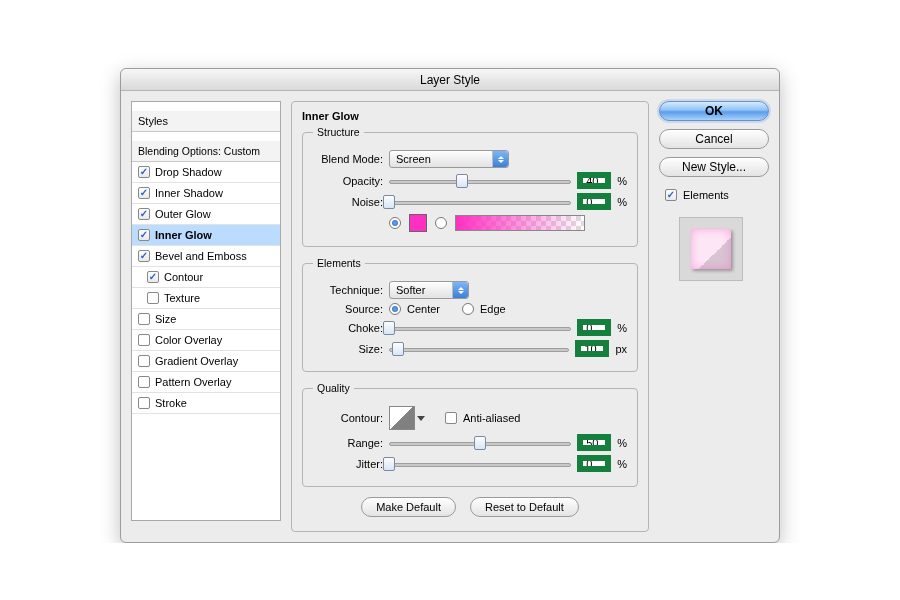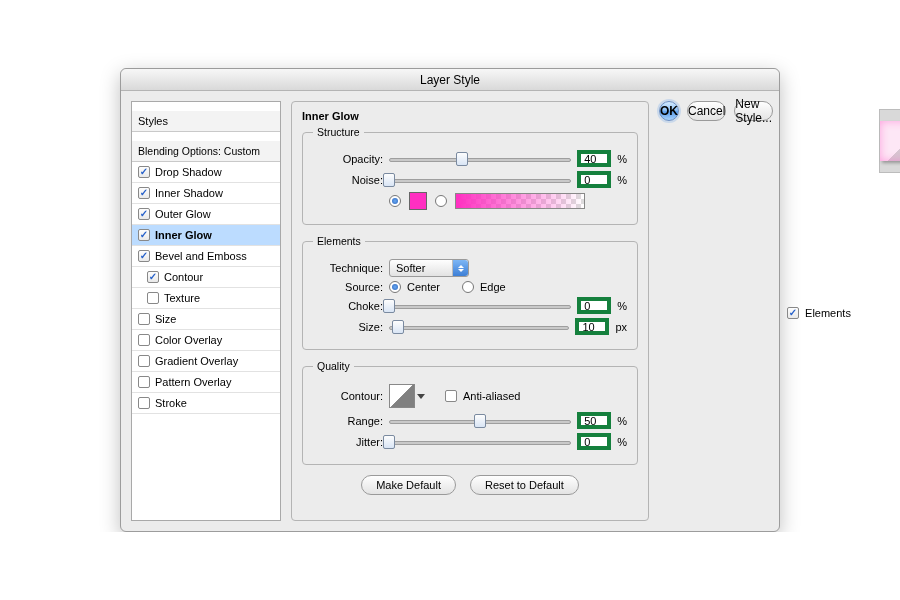--- a/index.html
+++ b/index.html
@@ -145,21 +145,21 @@
   .slider .thumb {
     position: absolute; top: 0;
     width: 12px; height: 14px;
     background: linear-gradient(#fdfdfd,#d9e5f5);
     border: 1px solid #7a8aa0;
     border-radius: 2px;
     transform: translateX(-50%);
   }
   .nbox {
     width: 34px; height: 17px;
-    border: 4px solid #15803d;
+    border: 6px solid #15803d;
     background: #fff;
     font-size: 11px;
     padding: 1px 3px;
     text-align: left;
   }
   .unit { font-size: 11px; }
   .radio {
     width: 12px; height: 12px;
     border: 1px solid #777;
     border-radius: 50%;
@@ -201,20 +201,21 @@
     border-radius: 10px;
     background: linear-gradient(#fefefe,#e3e3e3);
     font-size: 11px;
     display: inline-flex; align-items: center; justify-content: center;
     cursor: pointer;
   }
   
   .rightcol {
     width: 110px;
     display: flex;
+    flex-direction: column;
     align-items: stretch;
     gap: 8px;
   }
   .aqua {
     height: 20px;
     border: 1px solid #6b8fc4;
     border-radius: 10px;
     background: linear-gradient(#d7ecff 0%, #8fc2f7 45%, #5a9ceb 55%, #a9d2fb 100%);
     font-size: 12px; font-weight: bold;
     display: flex; align-items: center; justify-content: center;
@@ -309,20 +310,27 @@
             <span>Stroke</span>
           </div>
         </div>
     </div>
 
     <div class="center">
       <div class="center-title">Inner Glow</div>
 
       <fieldset>
         <legend>Structure</legend>
+        <div class="row">
+          <span class="lbl">Blend Mode:</span>
+          <div class="select" style="min-width:120px">
+            <span>Screen</span>
+            <span class="arrow"></span>
+          </div>
+        </div>
         <div class="row">
           <span class="lbl">Opacity:</span>
           <div class="slider">
             <div class="track"></div>
               <div class="thumb" style="left:40%"></div>
           </div>
           <input class="nbox" value="40" style="">
           <span class="unit">%</span>
         </div>
         <div class="row">

